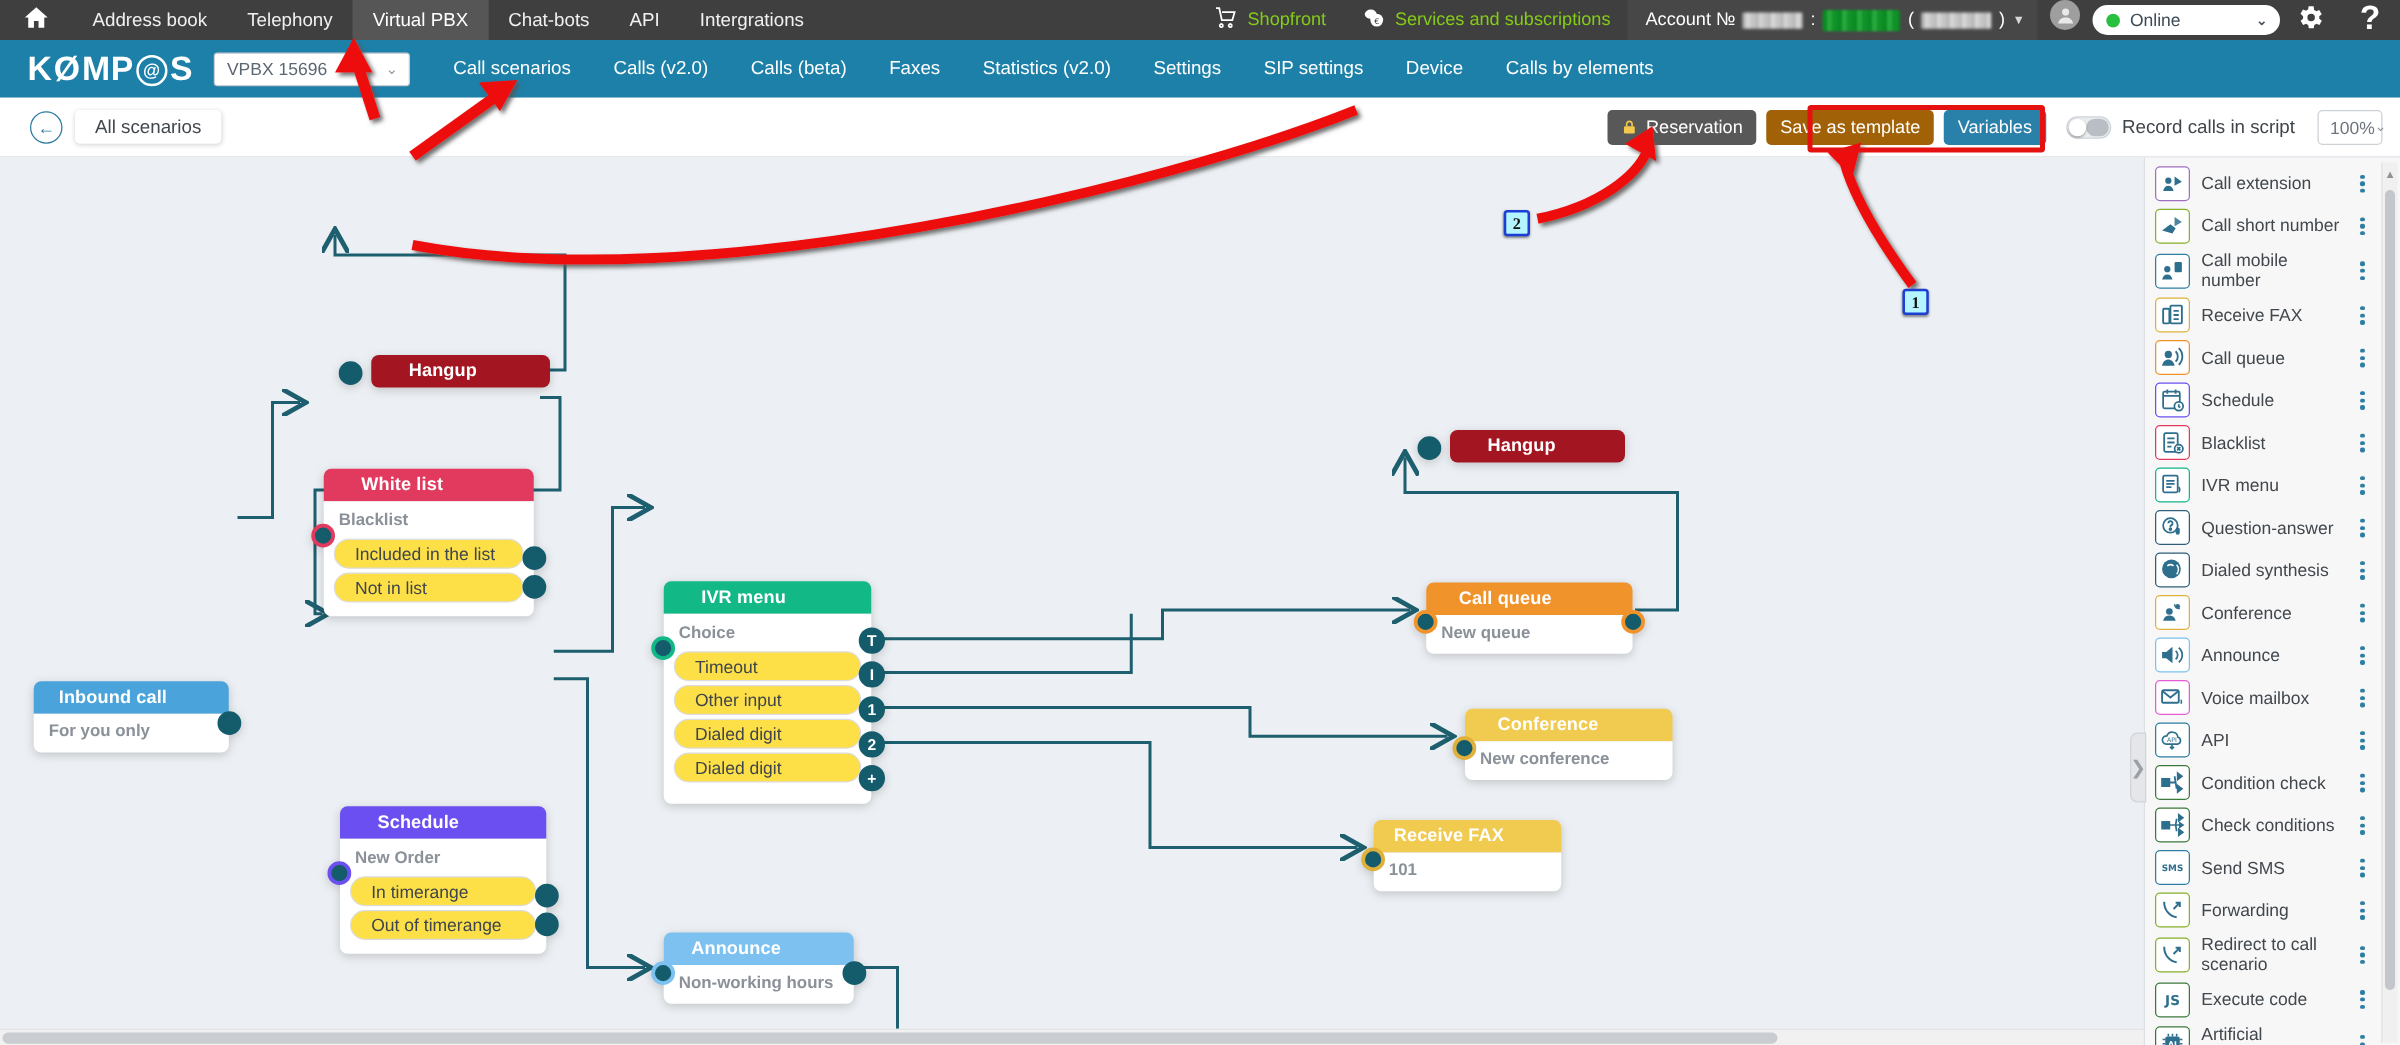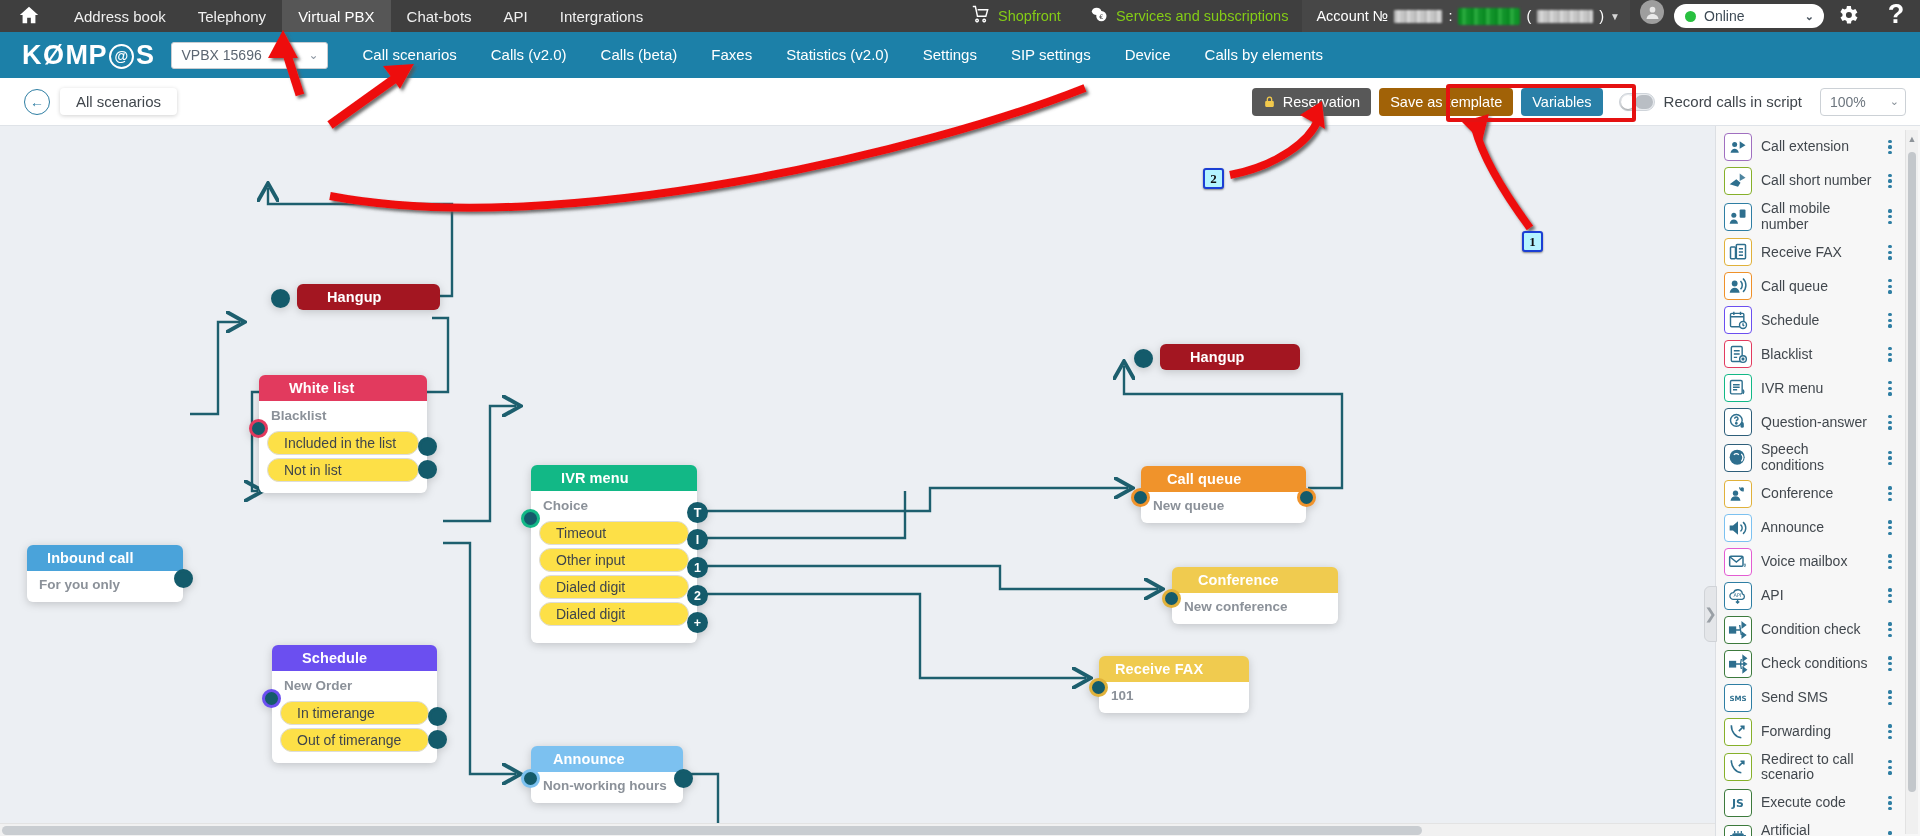--- a/index.html
+++ b/index.html
@@ -131,21 +131,21 @@
     position:absolute; left:1px; top:1px; width:14px;height:14px;
     border-radius:50%; background:#fff; box-shadow:0 1px 2px rgba(0,0,0,.35);
   }
   .toggle .track-r{
     position:absolute; right:1px; top:1px; width:18px;height:14px;
     border-radius:7px; background:#b9bec4;
   }
   .rec-label{ font-size:15px; color:#3f454b; }
   .zoom-sel{
     margin-left:12px; background:#fff; border:1px solid #ccd1d6; border-radius:4px;
-    height:28px; width:86px; display:flex;align-items:center; padding:0 6px 0 9px;
+    height:28px; width:52px; display:flex;align-items:center; padding:0 6px 0 9px;
     color:#6d767f; font-size:14px; cursor:pointer;
   }
   .zoom-sel .chev{margin-left:auto;font-size:11px;color:#848d96;}
 
   
   .main{ display:flex; height:710px; position:relative; }
   .canvas{
     flex:1; position:relative; background:#eceff3; overflow:hidden;
   }
 
@@ -664,21 +664,21 @@
       </div>
 
       <div class="pal-item">
         <span class="pal-ico" style="border-color:#2e5f7a">
           <svg viewBox="0 0 24 24">
               <circle cx="11" cy="11" r="9" fill="#2e6f8e"></circle>
               <path d="M7 8a5 5 0 0 1 6 0" stroke="#fff" stroke-width="1.5" fill="none"></path>
               <path d="M16 7a7 7 0 0 1 0 9" stroke="#fff" stroke-width="1.5" fill="none"></path>
             </svg>
         </span>
-        <span class="pal-lbl">Speech conditions</span>
+        <span class="pal-lbl">Dialed synthesis</span>
         <span class="pal-dots">
             <i></i>
             <i></i>
             <i></i>
           </span>
       </div>
 
       <div class="pal-item">
         <span class="pal-ico" style="border-color:#e0b13a">
           <svg viewBox="0 0 24 24" fill="#2e6f8e">

